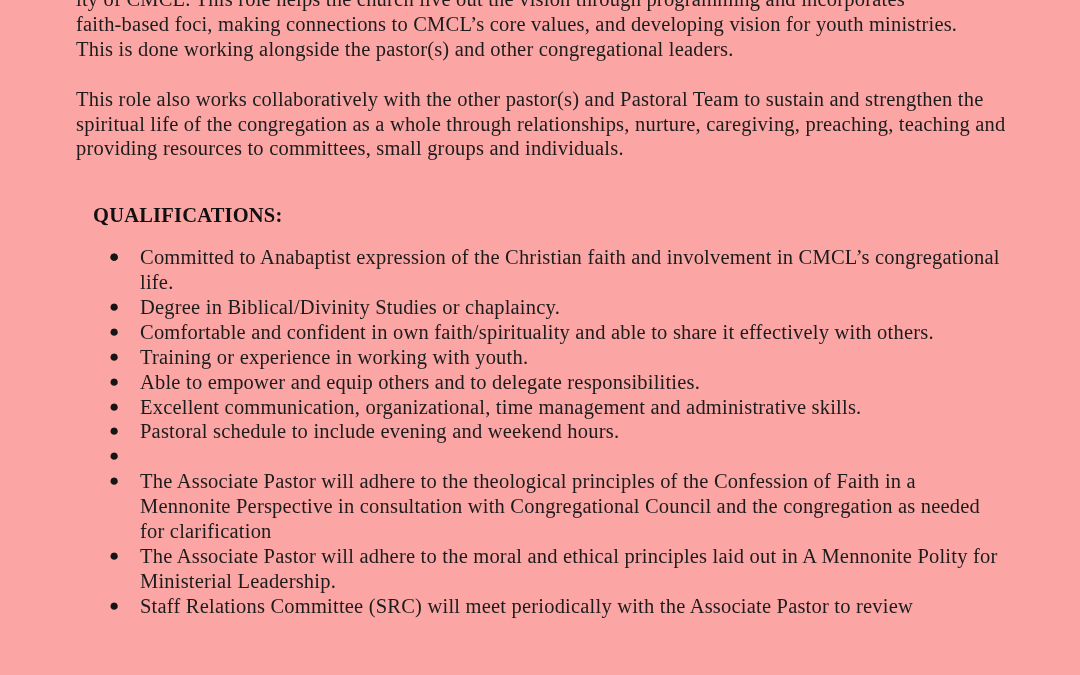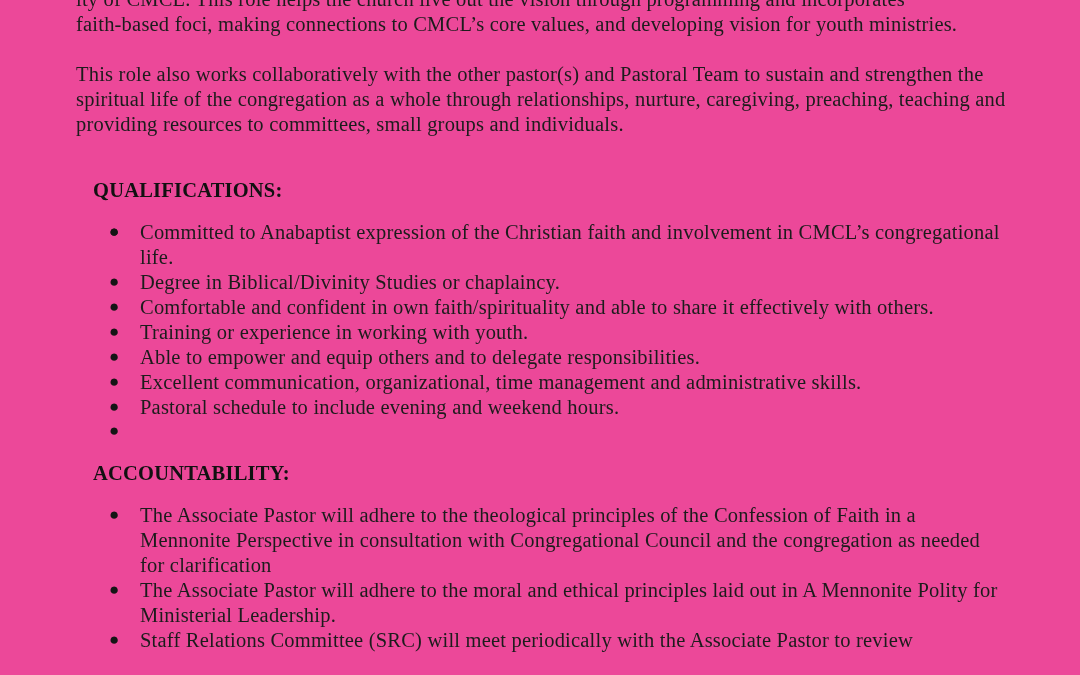--- a/index.html
+++ b/index.html
@@ -13,21 +13,21 @@
     font-family: "Liberation Serif", "DejaVu Serif", serif;
     color: #1a1a1a;
     -webkit-font-smoothing: antialiased;
   }
 
   #page {
     position: relative;
     width: 1080px;
     height: 675px;
     overflow: hidden;
-    background: #ec4899;
+    background: #fca5a5;
   }
 
   
   #doc {
     position: absolute;
     left: 0;
     top: -13px;
     width: 1080px;
     padding-left: 76px;
     padding-right: 74px;
@@ -91,20 +91,21 @@
 </head>
 <body>
 
 <div id="page">
   <div id="doc">
 
     <p class="para">ity of CMCL. This role helps the church live out the vision through programming and incorporates</p>
 
     <p class="para">faith-based foci, making connections to CMCL’s core values, and developing vision for youth ministries.</p>
 
+    <p class="para">This is done working alongside the pastor(s) and other congregational leaders.</p>
 
     <p class="spacer-para"></p>
 
     <p class="para">This role also works collaboratively with the other pastor(s) and Pastoral Team to sustain and strengthen the spiritual life of the congregation as a whole through relationships, nurture, caregiving, preaching, teaching and providing resources to committees, small groups and individuals.</p>
 
     <p class="spacer-para"></p>
 
     <h2 class="section-heading">QUALIFICATIONS:</h2>
 
     <ul class="bullets">
@@ -139,21 +140,20 @@
         <span class="bullet-glyph">●</span>
         <span>Pastoral schedule to include evening and weekend hours.</span>
       </li>
       <li>
         <span class="bullet-glyph">●</span>
       </li>
     </ul>
 
     <p class="spacer-para"></p>
 
-    <h2 class="section-heading">ACCOUNTABILITY:</h2>
 
 
     <ul class="bullets">
       <li>
         <span class="bullet-glyph">●</span>
         <span>The Associate Pastor will adhere to the theological principles of the Confession of Faith in a Mennonite Perspective in consultation with Congregational Council and the congregation as needed for clarification</span>
       </li>
       <li>
         <span class="bullet-glyph">●</span>
         <span>The Associate Pastor will adhere to the moral and ethical principles laid out in A Mennonite Polity for Ministerial Leadership.</span>

